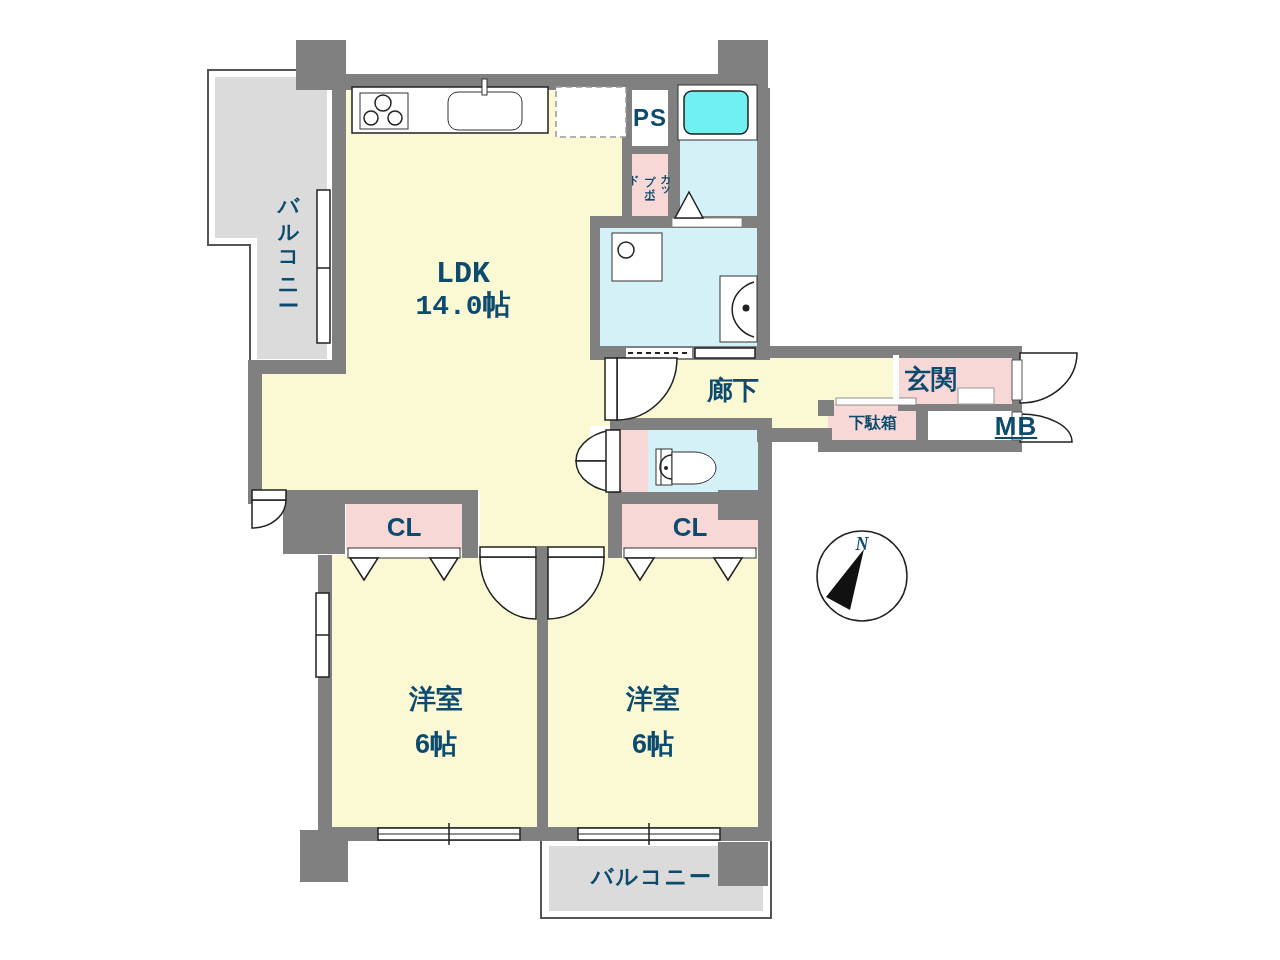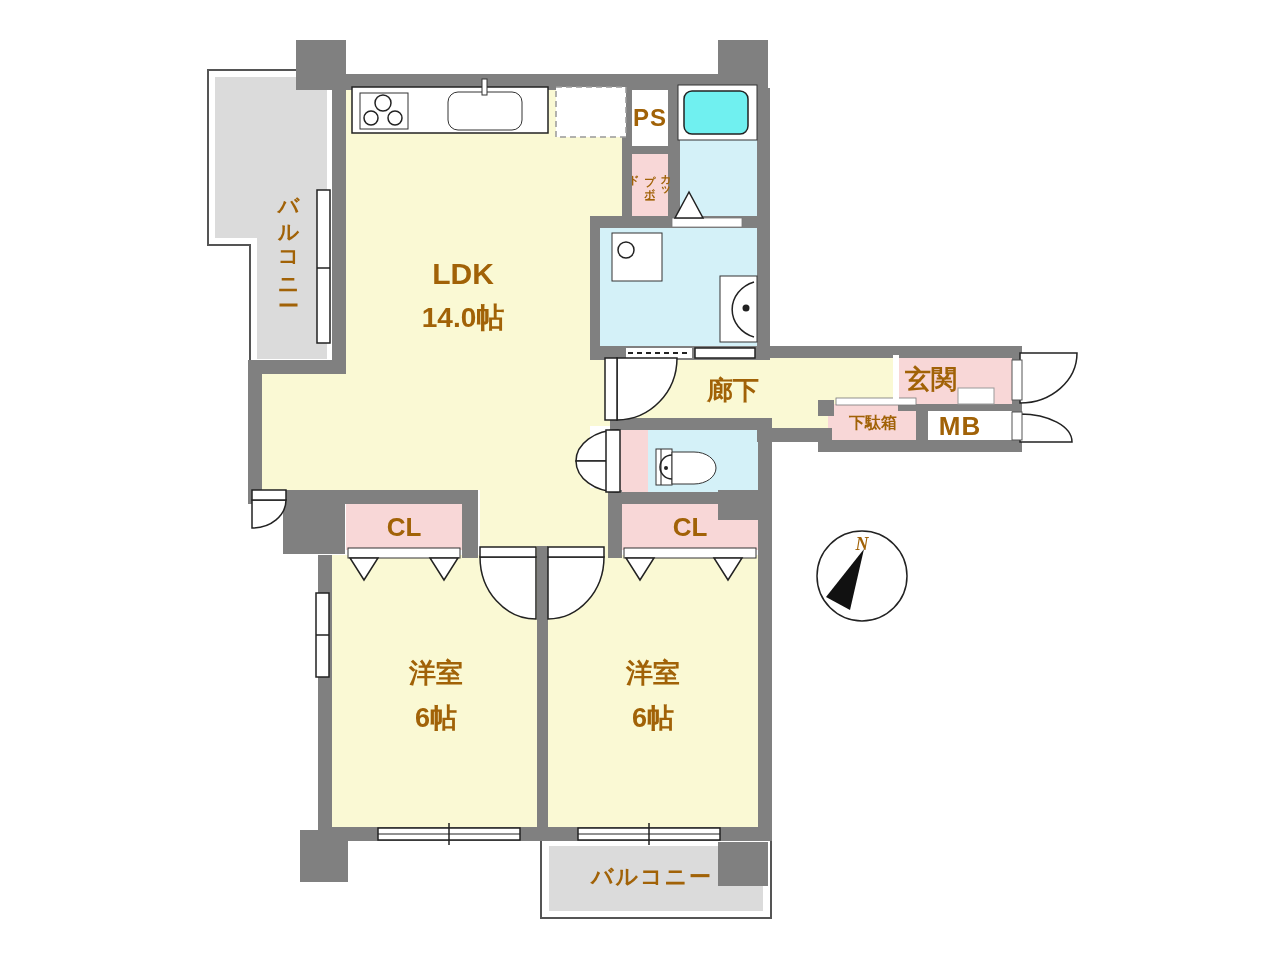--- a/index.html
+++ b/index.html
@@ -12,26 +12,26 @@
   .wet{fill:var(--c-wet);}
   .tubfill{fill:var(--c-tub);stroke:#222;stroke-width:1.5;}
   .balfloor{fill:var(--c-bal);}
   .balshell{fill:#fff;stroke:#555;stroke-width:2;}
   .fx{fill:#fff;stroke:#222;stroke-width:1.5;}
   .fxthin{fill:#fff;stroke:#333;stroke-width:1;}
   .ln{fill:none;stroke:#222;stroke-width:1.5;}
   .door{fill:#fff;stroke:#222;stroke-width:1.5;}
   .dashline{fill:none;stroke:#222;stroke-width:2;stroke-dasharray:5 4;}
   .fridge{fill:#fff;stroke:#999;stroke-width:1.5;stroke-dasharray:6 4;}
-  .lbl{position:absolute;transform:translate(-50%,-50%);font-weight:bold;color:#a16207;
+  .lbl{position:absolute;transform:translate(-50%,-50%);font-weight:bold;color:#0c4a6e;
        white-space:nowrap;line-height:1;}
   .vlbl{writing-mode:vertical-rl;transform:translate(-50%,-50%);white-space:normal;}
   .lbl-balcony{font-size:21px;letter-spacing:4px;font-weight:600;}
-  .lbl-big{font-size:30px;}
-  .lbl-room{font-size:27px;}
+  .lbl-big{font-size:30px;font-family:Liberation Mono, monospace;}
+  .lbl-room{font-size:27px;margin-top:26px;}
   .lbl-mid{font-size:26px;text-align:center;}
   .lbl-ps{font-size:24px;letter-spacing:1px;}
   .lbl-mb{font-size:26px;letter-spacing:1px;}
   .lbl-small{font-size:16px;}
   .lbl-cupboard{font-size:11px;height:40px;line-height:16px;letter-spacing:1px;font-weight:bold;}
   .lbl-n{font-family:"Liberation Serif","DejaVu Serif",serif;font-style:italic;font-size:18px;}
 </style>
 </head>
 <body>
 
@@ -218,31 +218,31 @@
 
     <g>
       <circle cx="862" cy="576" r="45" fill="#fff" stroke="#222" stroke-width="1.5"></circle>
       <polygon points="864,549 826,597 850,610" fill="#111"></polygon>
     </g>
   </svg>
 
   <div class="lbl vlbl lbl-balcony" style="left:289px;top:240px;">バルコニー</div>
 
   <div class="lbl lbl-big" style="left:463px;top:274px;">LDK</div>
-  <div class="lbl lbl-big" style="left:463px;top:318px;font-size:28px;">14.0帖</div>
+  <div class="lbl lbl-big" style="left:463px;top:307px;font-size:28px;">14.0帖</div>
 
   <div class="lbl lbl-ps" style="left:650px;top:118px;">PS</div>
 
   <div class="lbl vlbl lbl-cupboard" style="left:650px;top:187px;">カップボード</div>
 
   <div class="lbl lbl-mid" style="left:733px;top:390px;">廊下</div>
 
   <div class="lbl lbl-mid" style="left:931px;top:379px;">玄関</div>
 
-  <div class="lbl lbl-mb" style="left:960px;top:426px;">MB</div>
+  <div class="lbl lbl-mb" style="left:1016px;top:426px;text-decoration:underline;">MB</div>
 
   <div class="lbl lbl-small" style="left:873px;top:423px;font-family:Liberation Serif, serif;">下駄箱</div>
 
   <div class="lbl lbl-mid" style="left:404px;top:527px;">CL</div>
   <div class="lbl lbl-mid" style="left:690px;top:527px;">CL</div>
 
   <div class="lbl lbl-room" style="left:436px;top:673px;">洋室</div>
   <div class="lbl lbl-room" style="left:436px;top:718px;">6帖</div>
 
   <div class="lbl lbl-room" style="left:653px;top:673px;">洋室</div>

